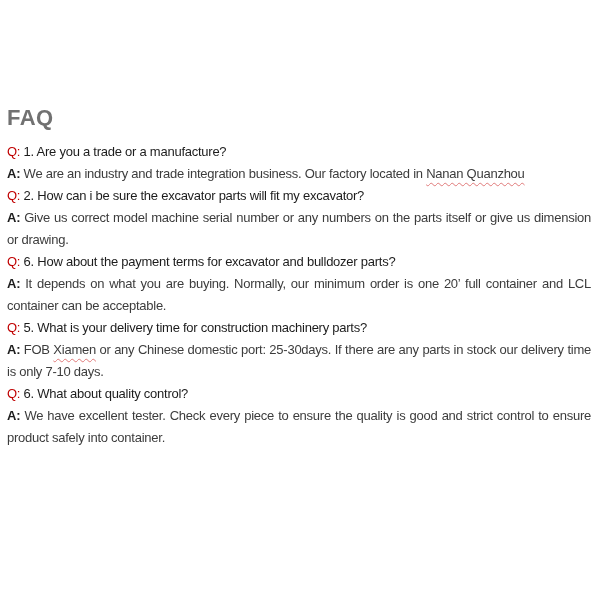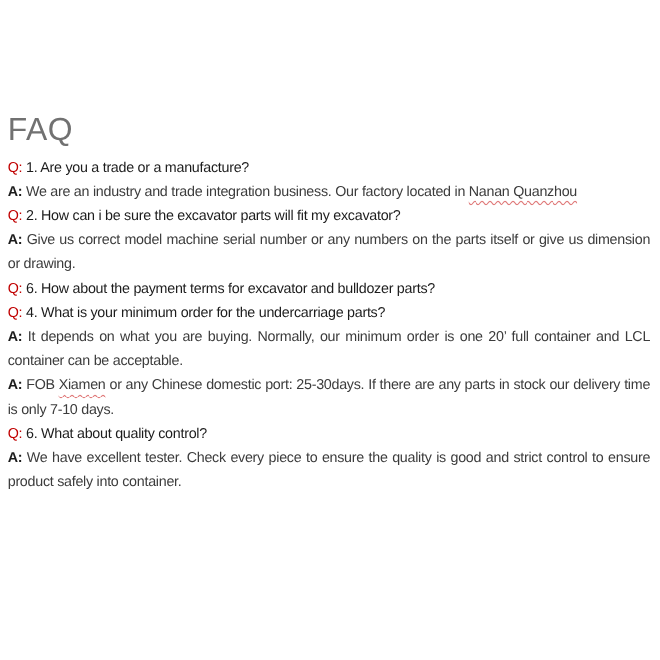--- a/index.html
+++ b/index.html
@@ -19,23 +19,23 @@
     inset: 0;
     background: #ffffff;
   }
   .doc {
     position: absolute;
     left: 7px;
     top: 106px;
     width: 584px;
   }
   .faq-title {
-    font-size: 29px;
+    font-size: 22px;
     line-height: 24px;
-    font-weight: 400;
+    font-weight: 700;
     color: #717171;
     letter-spacing: 0.5px;
   }
   .content {
     margin-top: 11px;
     font-size: 13px;
     line-height: 22px;
     letter-spacing: -0.25px;
     color: #3c3c3c;
   }
@@ -99,31 +99,31 @@
       </div>
 
       <div class="faq-item">
         <div class="q-line">
           <span class="qlab">Q:</span>
           <span class="qtext">6. How about the payment terms for excavator and bulldozer parts?</span>
         </div>
       </div>
 
       <div class="faq-item">
-        <div class="q-line">
-          <span class="qlab">Q:</span>
-          <span class="qtext">4. What is your minimum order for the undercarriage parts?</span>
-        </div>
         <div class="a-para">
           <span class="alab">A:</span>
           <span>It depends on what you are buying. Normally, our minimum order is one 20’ full container and LCL container can be acceptable.</span>
         </div>
       </div>
 
       <div class="faq-item">
+        <div class="q-line">
+          <span class="qlab">Q:</span>
+          <span class="qtext">5. What is your delivery time for construction machinery parts?</span>
+        </div>
         <div class="a-para">
           <span class="alab">A:</span>
           <span>FOB</span>
           <span class="u"><span class="sq">Xiamen</span></span>
           <span>or any Chinese domestic port: 25-30days. If there are any parts in stock our delivery time is only 7-10 days.</span>
         </div>
       </div>
 
       <div class="faq-item">
         <div class="q-line">

